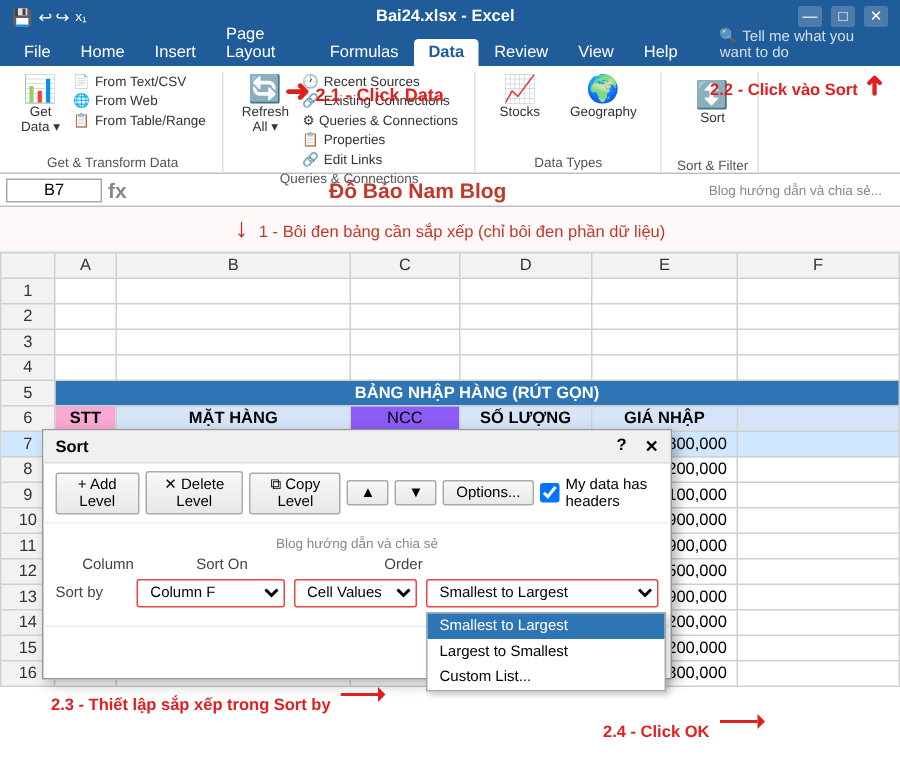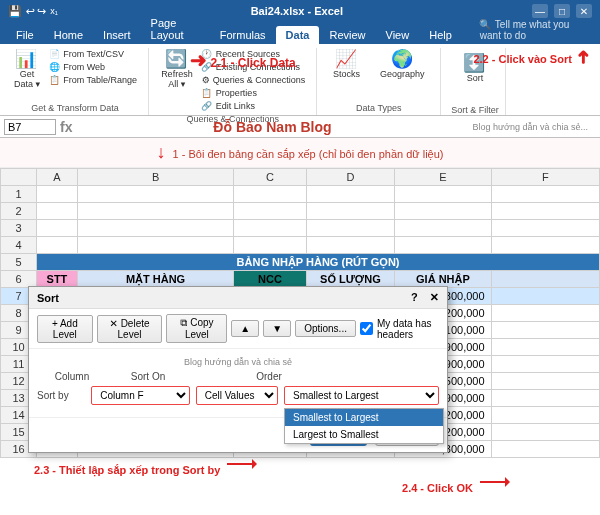--- a/index.html
+++ b/index.html
@@ -94,25 +94,25 @@
     #formula-bar {
       background: white;
       height: 22px;
       display: flex;
       align-items: center;
       border-bottom: 1px solid #c0c0c0;
       padding: 0 4px;
       gap: 4px;
     }
     #cell-ref {
-      width: 52px;
+      width: 64px;
       border: 1px solid #aaa;
       padding: 1px 3px;
       font-size: 11px;
-      text-align: left;
+      text-align: center;
     }
     #formula-divider { color: #888; font-size: 14px; font-weight: bold; }
     #blog-title { flex: 1; text-align: center; font-size: 14px; font-weight: bold; color: #c0392b; }
     #blog-subtitle { font-size: 9px; color: #888; text-align: center; }
 
     
     #annotation-top {
       background: #fff8f8;
       padding: 4px 10px;
       font-size: 11px;
@@ -457,21 +457,21 @@
           <td></td>
         </tr>
       <tr>
         <td class="row-header">5</td>
         <td colspan="6" style="background:#2e75b6; color:white; font-weight:bold; text-align:center;">BẢNG NHẬP HÀNG (RÚT GỌN)</td>
       </tr>
       <tr>
         <td class="row-header">6</td>
         <td style="background:#f9a8d4; font-weight:bold; text-align:center;">STT</td>
         <td style="background:#d6e4f7; font-weight:bold; text-align:center;">MẶT HÀNG</td>
-        <td style="background:#0f766e; font-weight:bold; text-align:center;">NCC</td>
+        <td style="background:#8b5cf6; font-weight:normal; text-align:center;">NCC</td>
         <td style="background:#d6e4f7; font-weight:bold; text-align:center;">SỐ LƯỢNG</td>
         <td style="background:#d6e4f7; font-weight:bold; text-align:center;">GIÁ NHẬP</td>
         <td style="background:#d6e4f7;"></td>
       </tr>
       <tr class="highlighted-row">
         <td class="row-header">7</td>
         <td></td>
         <td>LG SMART TV 4K 55"</td>
         <td style="text-align:center;">LG</td>
         <td style="text-align:center;">100</td>
@@ -600,20 +600,21 @@
         <div style="position:relative;">
           <select class="sort-select" style="width:155px;">
             <option selected="">Smallest to Largest</option>
             <option>Largest to Smallest</option>
             <option>Custom List...</option>
           </select>
           
           <div class="sort-dropdown-list">
             <div class="sort-dropdown-item selected">Smallest to Largest</div>
             <div class="sort-dropdown-item">Largest to Smallest</div>
+            <div class="sort-dropdown-item">Custom List...</div>
           </div>
         </div>
       </div>
     </div>
     <div id="sort-dialog-footer">
       <button class="dialog-ok-btn">OK</button>
       <button class="dialog-cancel-btn">Cancel</button>
     </div>
   </div>
 

